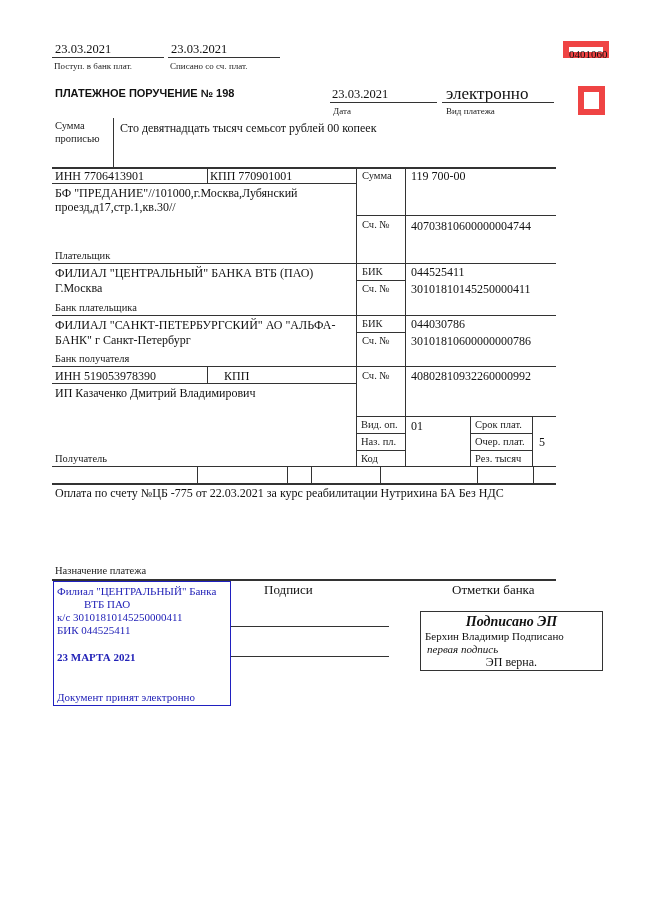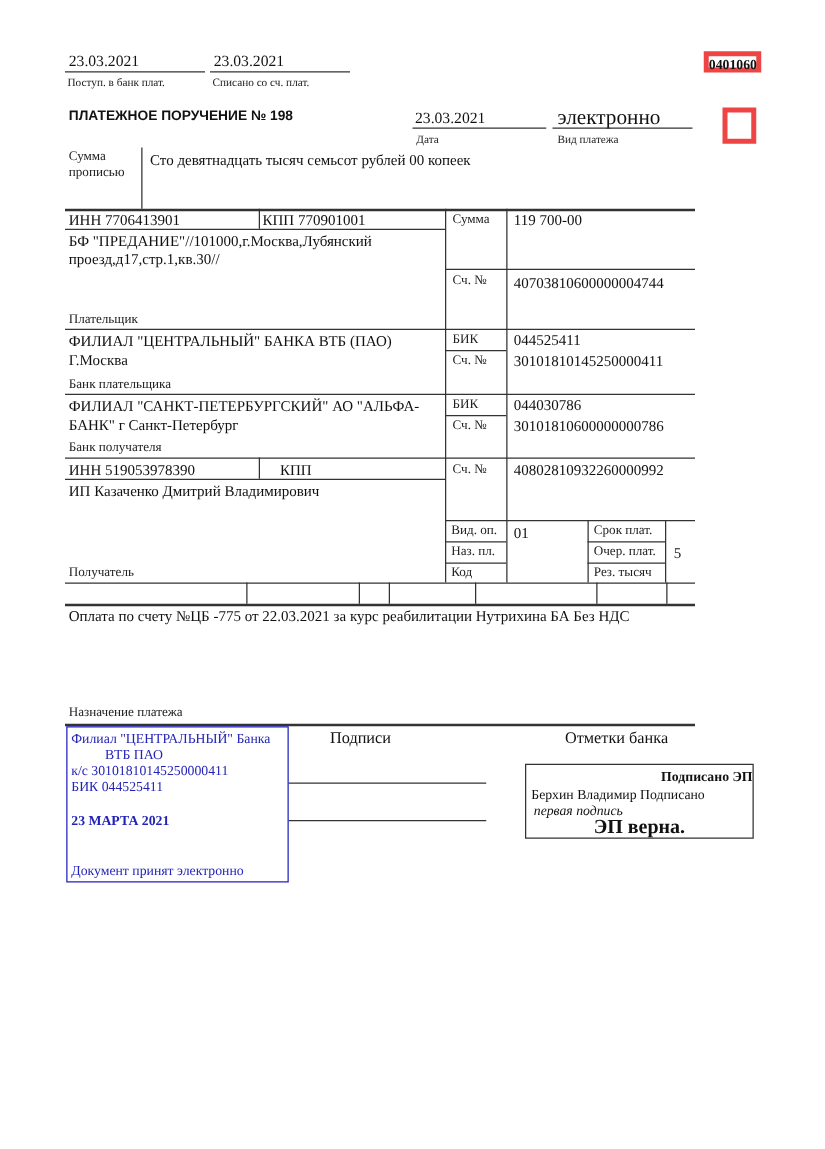--- a/index.html
+++ b/index.html
@@ -5,21 +5,21 @@
   html, body { margin:0; padding:0; background:#ffffff; }
   body { width:660px; height:919px; position:relative; overflow:hidden;
          font-family:"Liberation Serif", serif; color:#111; }
   .abs { position:absolute; }
   .t { font-size:12px; line-height:14px; white-space:nowrap; }
   .sm { font-size:9px; line-height:10px; white-space:nowrap; color:#222; }
   .lbl { font-size:10.5px; line-height:12px; white-space:nowrap; color:#222; }
   .hl { position:absolute; height:0; border-top:1px solid #333; }
   .vl { position:absolute; width:0; border-left:1px solid #333; }
   .title { font-family:"Liberation Sans", sans-serif; font-weight:bold; font-size:11px; }
-  .box { position:absolute; border:4px solid #ef4444; box-sizing:border-box;font-weight:bold; }
+  .box { position:absolute; border:6px solid #ef4444; box-sizing:border-box; }
   .stamp { position:absolute; border:1px solid #2020c0; color:#2323b8; box-sizing:border-box; }
   .stamp .t { color:#2323b8; font-size:11px; line-height:13px; }
   .bankbox { position:absolute; border:1px solid #333; box-sizing:border-box; }
 </style>
 </head>
 <body>
 
 <div class="abs t" style="left:55px;top:42px;font-size:12.5px;">23.03.2021</div>
 <div class="hl" style="left:52px;top:57px;width:112px;"></div>
 <div class="abs sm" style="left:54px;top:61px;">Поступ. в банк плат.</div>
@@ -146,17 +146,17 @@
   <div class="abs t" style="left:3px;top:69px;font-weight:bold;">23 МАРТА 2021</div>
   <div class="abs t" style="left:3px;top:109px;">Документ принят электронно</div>
 </div>
 
 <div class="abs t" style="left:264px;top:583px;font-size:13px;">Подписи</div>
 <div class="hl" style="left:231px;top:626px;width:158px;"></div>
 <div class="hl" style="left:231px;top:656px;width:158px;"></div>
 
 <div class="abs t" style="left:452px;top:583px;font-size:13px;">Отметки банка</div>
 <div class="bankbox" style="left:420px;top:611px;width:183px;height:60px;">
-  <div class="abs t" style="left:0;width:181px;top:3px;text-align:right;font-weight:bold;font-size:11px;">Подписано ЭП</div>
+  <div class="abs t" style="left:0;width:181px;top:3px;text-align:center;font-weight:bold;font-size:14px;font-style:italic;">Подписано ЭП</div>
   <div class="abs t" style="left:4px;top:17px;font-size:11px;">Берхин Владимир Подписано</div>
   <div class="abs t" style="left:6px;top:30px;font-size:11px;font-style:italic;">первая подпись</div>
-  <div class="abs t" style="left:0;width:181px;top:43px;text-align:center;font-weight:bold;font-size:16px;">ЭП верна.</div>
+  <div class="abs t" style="left:0;width:181px;top:43px;text-align:center;font-weight:normal;font-size:12px;">ЭП верна.</div>
 </div>
 
 </body></html>

